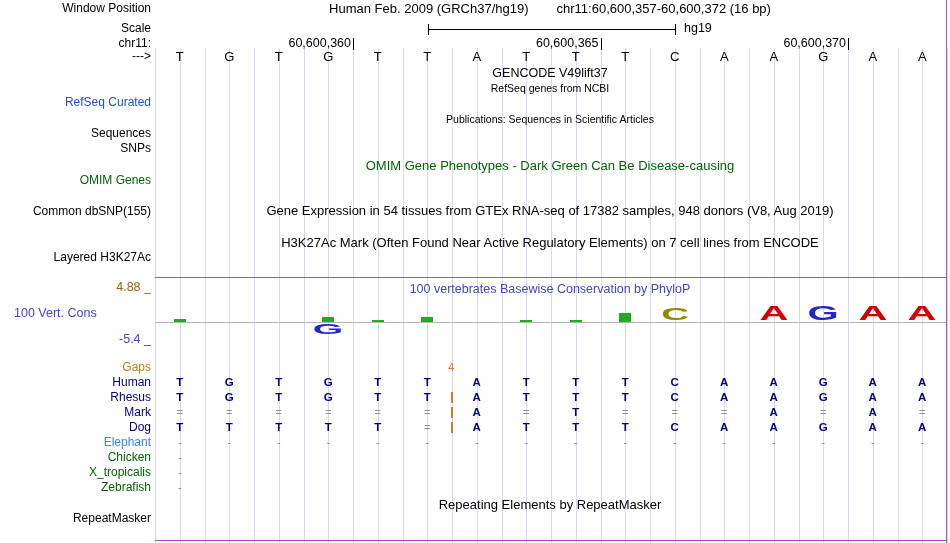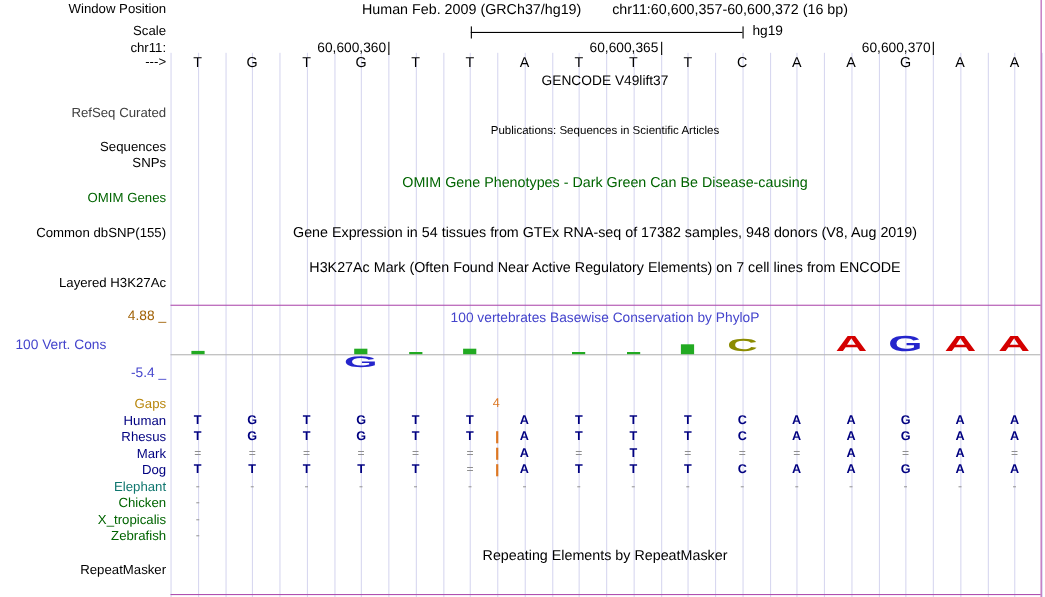--- a/index.html
+++ b/index.html
@@ -26,21 +26,22 @@
   <div class="lbl" style="top:22px">Scale</div>
   <div class="lbl" style="top:37px">chr11:</div>
   <div class="lbl" style="top:50px">---&gt;</div>
 
   <div class="hline" style="left:428px;top:29px;width:247px;background:#000"></div>
   <div class="vline" style="left:428px;top:24px;height:11px;background:#000"></div>
   <div class="vline" style="left:675px;top:24px;height:11px;background:#000"></div>
   <div class="g" style="left:684px;top:22px;font-size:12.5px;z-index:2">hg19</div>
 
   <div class="ctitle mid" style="top:66px">GENCODE V49lift37</div>
-  <div class="lbl" style="top: 96px; color: #404040;">RefSeq Curated</div>
+  <div class="ctitle small" style="top:81px">RefSeq genes from NCBI</div>
+  <div class="lbl" style="top: 96px; color: #1d4ed8;">RefSeq Curated</div>
   <div class="ctitle small" style="top:112px">Publications: Sequences in Scientific Articles</div>
   <div class="lbl" style="top:127px">Sequences</div>
   <div class="lbl" style="top:142px">SNPs</div>
   <div class="ctitle" style="top: 159px; color: rgb(0, 100, 0);">OMIM Gene Phenotypes - Dark Green Can Be Disease-causing</div>
   <div class="lbl" style="top: 174px; color: rgb(0, 100, 0);">OMIM Genes</div>
   <div class="lbl" style="top:205px">Common dbSNP(155)</div>
   <div class="ctitle" style="top:204px">Gene Expression in 54 tissues from GTEx RNA-seq of 17382 samples, 948 donors (V8, Aug 2019)</div>
   <div class="ctitle" style="top:236px">H3K27Ac Mark (Often Found Near Active Regulatory Elements) on 7 cell lines from ENCODE</div>
   <div class="lbl" style="top:251px">Layered H3K27Ac</div>
 
@@ -192,21 +193,21 @@
     <div class="g" style="left: 516.25px; top: 421px; width: 20px; text-align: center; font-size: 11.5px; font-weight: bold; color: rgb(0, 0, 128); z-index: 1;">T</div>
     <div class="g" style="left: 565.75px; top: 421px; width: 20px; text-align: center; font-size: 11.5px; font-weight: bold; color: rgb(0, 0, 128); z-index: 1;">T</div>
     <div class="g" style="left: 615.25px; top: 421px; width: 20px; text-align: center; font-size: 11.5px; font-weight: bold; color: rgb(0, 0, 128); z-index: 1;">T</div>
     <div class="g" style="left: 664.75px; top: 421px; width: 20px; text-align: center; font-size: 11.5px; font-weight: bold; color: rgb(0, 0, 128); z-index: 1;">C</div>
     <div class="g" style="left: 714.25px; top: 421px; width: 20px; text-align: center; font-size: 11.5px; font-weight: bold; color: rgb(0, 0, 128); z-index: 1;">A</div>
     <div class="g" style="left: 763.75px; top: 421px; width: 20px; text-align: center; font-size: 11.5px; font-weight: bold; color: rgb(0, 0, 128); z-index: 1;">A</div>
     <div class="g" style="left: 813.25px; top: 421px; width: 20px; text-align: center; font-size: 11.5px; font-weight: bold; color: rgb(0, 0, 128); z-index: 1;">G</div>
     <div class="g" style="left: 862.75px; top: 421px; width: 20px; text-align: center; font-size: 11.5px; font-weight: bold; color: rgb(0, 0, 128); z-index: 1;">A</div>
     <div class="g" style="left: 912.25px; top: 421px; width: 20px; text-align: center; font-size: 11.5px; font-weight: bold; color: rgb(0, 0, 128); z-index: 1;">A</div>
     <div class="g" style="left: 451px; top: 422px; width: 2px; height: 11px; background: rgb(221, 119, 34); z-index: 2;"></div>
-    <div class="g" style="left: 0px; top: 436px; width: 151px; text-align: right; font-size: 12px; color: #0f766e; z-index: 2;">Elephant</div>
+    <div class="g" style="left: 0px; top: 436px; width: 151px; text-align: right; font-size: 12px; color: #3b82f6; z-index: 2;">Elephant</div>
     <div class="g" style="left: 169.75px; top: 436px; width: 20px; text-align: center; font-size: 11px; font-weight: normal; color: rgb(143, 143, 143); z-index: 1;">-</div>
     <div class="g" style="left: 219.25px; top: 436px; width: 20px; text-align: center; font-size: 11px; font-weight: normal; color: rgb(143, 143, 143); z-index: 1;">-</div>
     <div class="g" style="left: 268.75px; top: 436px; width: 20px; text-align: center; font-size: 11px; font-weight: normal; color: rgb(143, 143, 143); z-index: 1;">-</div>
     <div class="g" style="left: 318.25px; top: 436px; width: 20px; text-align: center; font-size: 11px; font-weight: normal; color: rgb(143, 143, 143); z-index: 1;">-</div>
     <div class="g" style="left: 367.75px; top: 436px; width: 20px; text-align: center; font-size: 11px; font-weight: normal; color: rgb(143, 143, 143); z-index: 1;">-</div>
     <div class="g" style="left: 417.25px; top: 436px; width: 20px; text-align: center; font-size: 11px; font-weight: normal; color: rgb(143, 143, 143); z-index: 1;">-</div>
     <div class="g" style="left: 466.75px; top: 436px; width: 20px; text-align: center; font-size: 11px; font-weight: normal; color: rgb(143, 143, 143); z-index: 1;">-</div>
     <div class="g" style="left: 516.25px; top: 436px; width: 20px; text-align: center; font-size: 11px; font-weight: normal; color: rgb(143, 143, 143); z-index: 1;">-</div>
     <div class="g" style="left: 565.75px; top: 436px; width: 20px; text-align: center; font-size: 11px; font-weight: normal; color: rgb(143, 143, 143); z-index: 1;">-</div>
     <div class="g" style="left: 615.25px; top: 436px; width: 20px; text-align: center; font-size: 11px; font-weight: normal; color: rgb(143, 143, 143); z-index: 1;">-</div>

